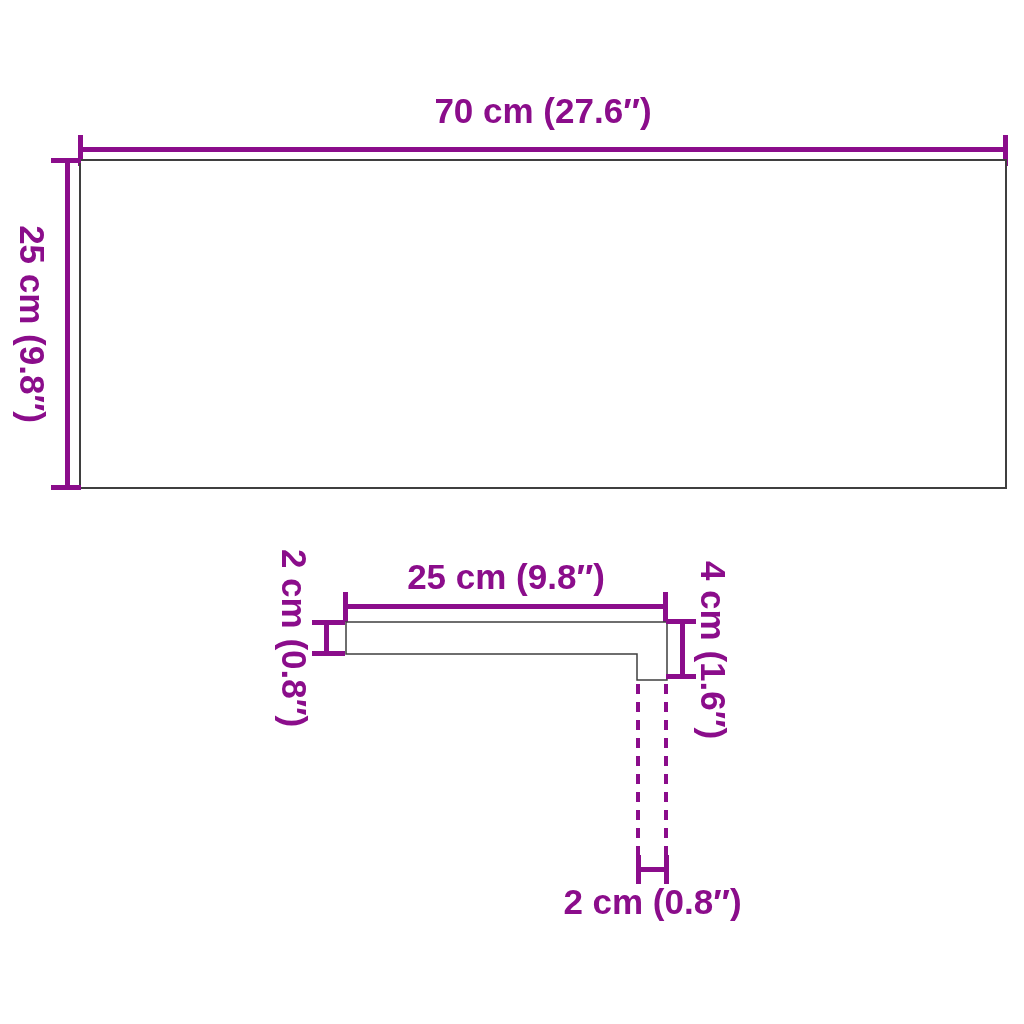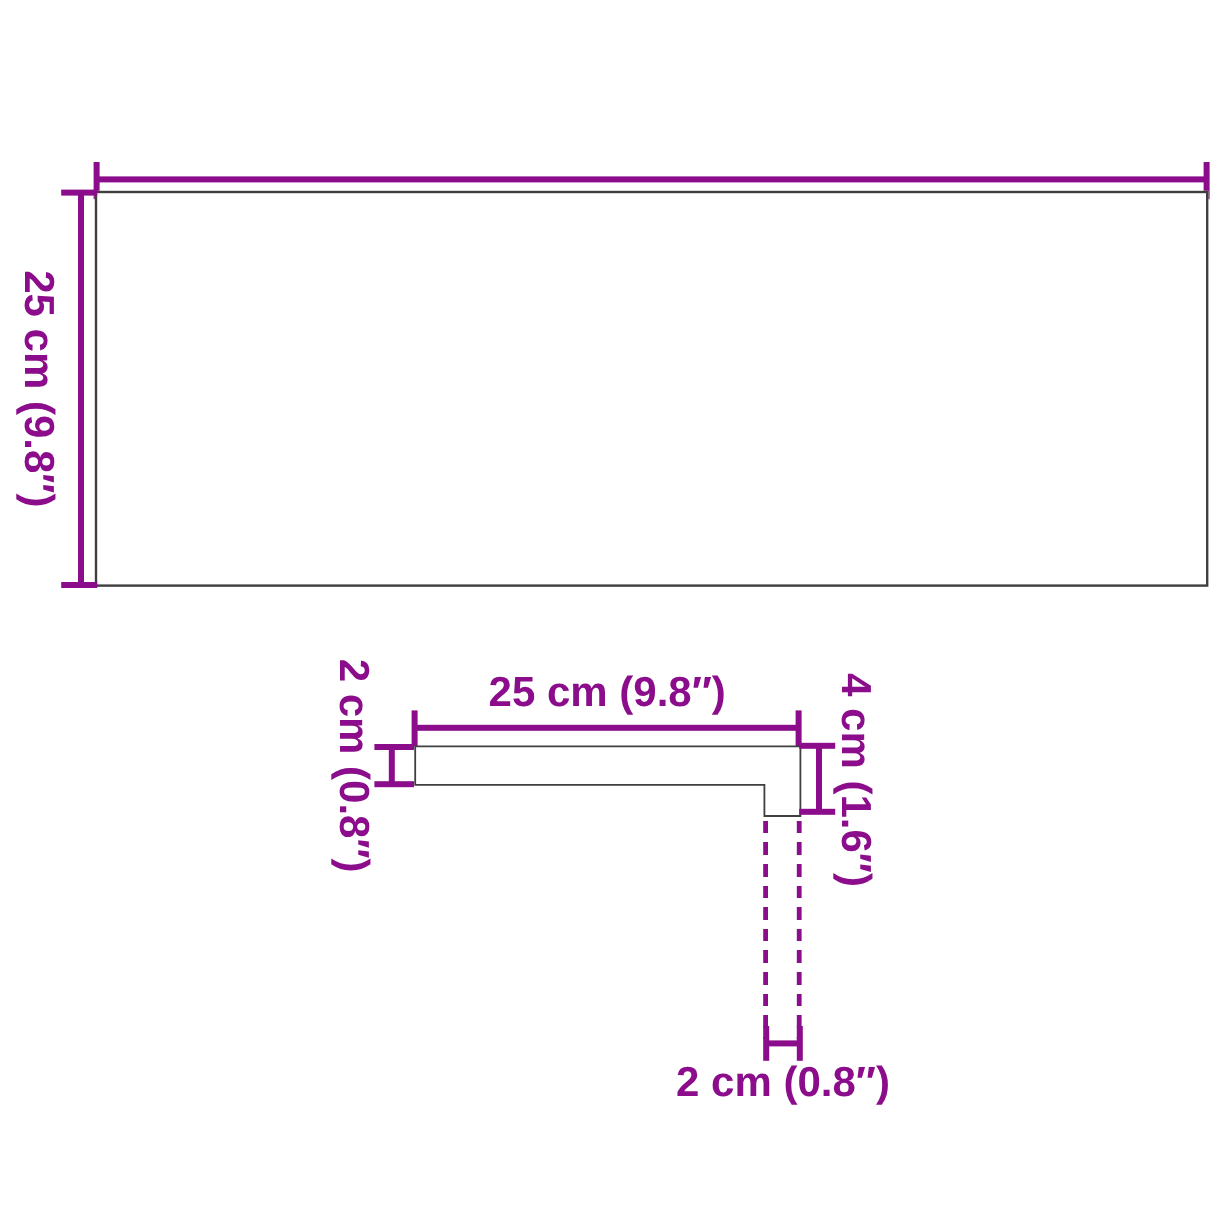--- a/index.html
+++ b/index.html
@@ -62,20 +62,21 @@
     fill: var(--background, #fff);
     stroke: var(--outline, #3F3F3F);
     stroke-width: 1.5;
   }
 </style>
 </head>
 <body>
 
 <div class="canvas">
 
+  <div class="dim-label" style="left:80px; top:90px; width:926px;">70 cm (27.6″)</div>
 
   <div class="dline" style="left:80px; top:147px; width:926px; height:5px;"></div>
   <div class="tick" style="left:78px; top:135px; width:5px; height:31px;"></div>
   <div class="tick" style="left:1003px; top:135px; width:5px; height:31px;"></div>
 
   <div class="rect-panel" style="left:79px; top:159px; width:928px; height:330px;"></div>
 
   <div class="dline" style="left:65px; top:160px; width:5px; height:328px;"></div>
   <div class="tick" style="left:51px; top:158px; width:30px; height:5px;"></div>
   <div class="tick" style="left:51px; top:485px; width:30px; height:5px;"></div>

